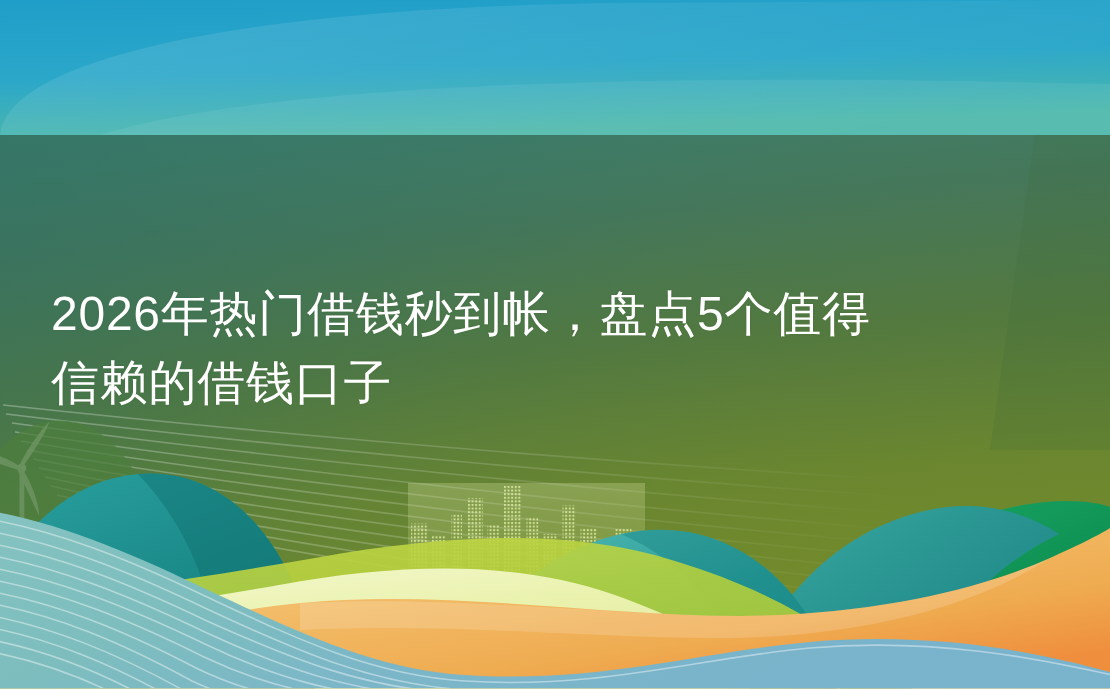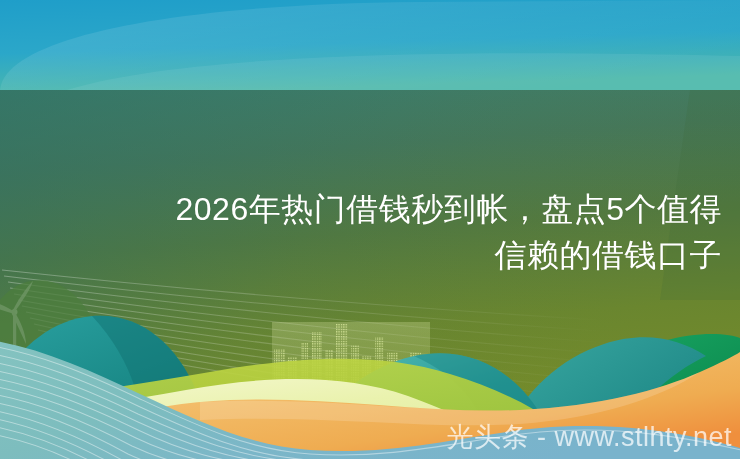--- a/index.html
+++ b/index.html
@@ -20,30 +20,30 @@
     top: 0;
     width: 740px;
     height: 459px;
     display: block;
   }
   #headline {
     position: absolute;
     left: 0;
     top: 186px;
     width: 740px;
-    text-align: right;
+    text-align: left;
     color: #ffffff;
     font-size: 32px;
     line-height: 46px;
     letter-spacing: 0.5px;
     font-family: "Liberation Sans", "DejaVu Sans", sans-serif;
     font-weight: 400;
     white-space: pre-line;
     z-index: 40;
-    padding: 0 18px;
+    padding: 0 34px;
     box-sizing: border-box;
     text-shadow: 0 0 1px rgba(60,80,30,0.25);
   }
   #watermark {
     position: absolute;
     right: 8px;
     bottom: 4px;
     color: rgba(255,255,255,0.72);
     font-size: 27px;
     font-family: "Liberation Sans", "DejaVu Sans", sans-serif;
@@ -254,15 +254,14 @@
       <path d="M-20,408 C34,416 82,438 122,460 C152,474 174,476 200,478"></path>
       <path d="M-20,416 C34,424 80,446 116,466"></path>
       <path d="M-20,424 C32,432 76,452 110,472"></path>
       <path d="M-20,432 C30,440 72,458 104,478"></path>
     </g>
   </svg>
 
   <div id="headline">2026年热门借钱秒到帐，盘点5个值得
 信赖的借钱口子</div>
 
-  <div id="watermark">光头条 - www.stlhty.net</div>
 
 </div>
 
 </body></html>

